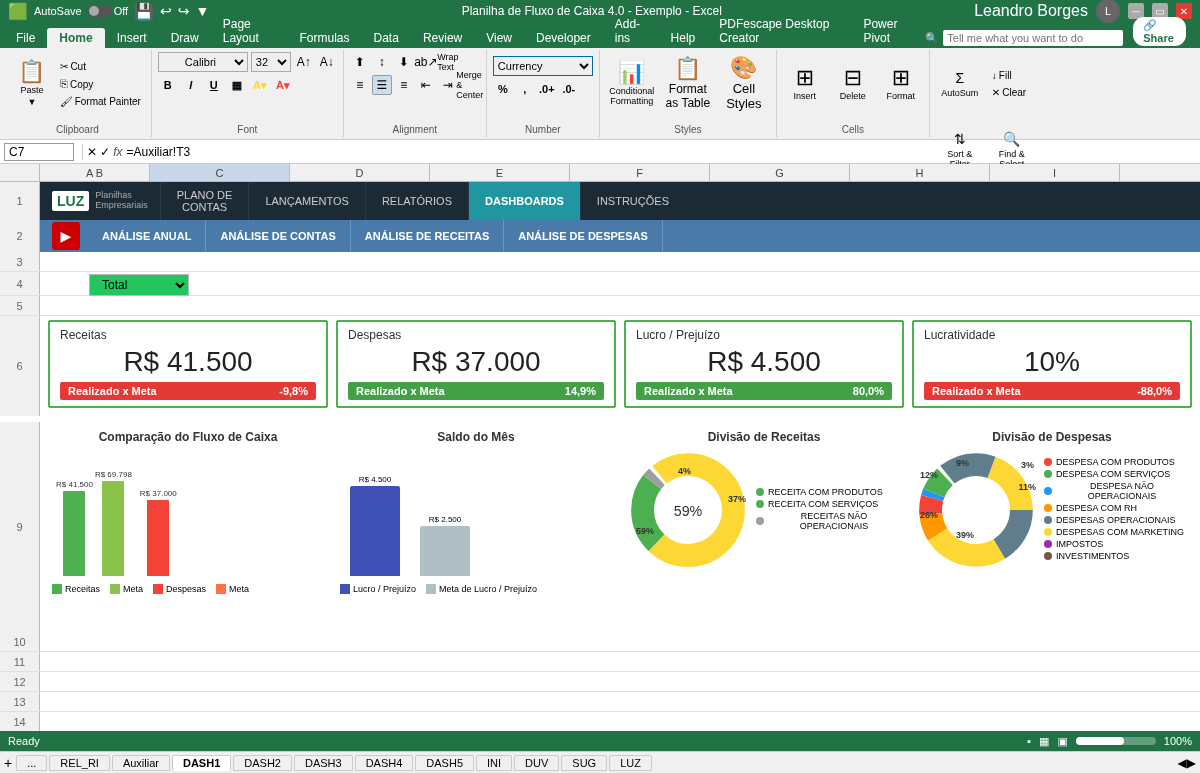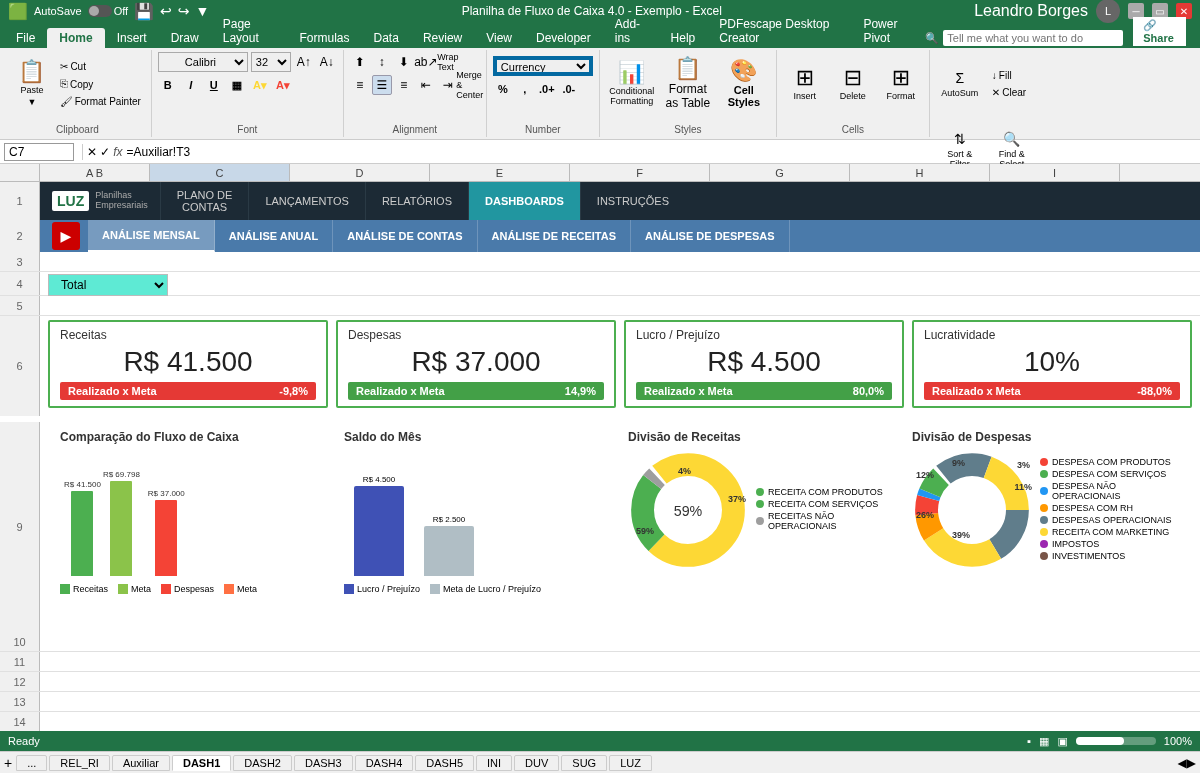--- a/index.html
+++ b/index.html
@@ -178,23 +178,24 @@
       align-items: center;
       cursor: pointer;
       border-right: 1px solid rgba(255,255,255,0.2);
     }
     .sub-tab:first-of-type { border-left: 1px solid rgba(255,255,255,0.2); }
     .sub-tab.active { background: rgba(255,255,255,0.25); border-bottom: 2px solid white; }
     .filter-select {
       border: 1px solid #bbb;
       padding: 2px 8px;
       font-size: 12px;
-      width: 120px;
-      background: #5eead4;
+      width: 100px;
+      background: #22c55e;
       cursor: pointer;
+      margin-left: 41px;
     }
 
     .cards-row { display: flex; gap: 8px; margin-bottom: 10px; }
     .card {
       flex: 1;
       border: 2px solid #4caf50;
       border-radius: 2px;
       padding: 6px 10px;
       background: white;
     }
@@ -271,21 +272,21 @@
       border: 1px solid transparent;
       cursor: pointer;
       display: flex;
       align-items: center;
       gap: 2px;
       border-radius: 2px;
     }
 
     .font-select { width: 90px; font-size: 11px; border: 1px solid #aaa; height: 20px; padding-left: 22px; }
     .font-size-select { width: 40px; font-size: 11px; border: 1px solid #aaa; height: 20px; }
-    .num-format-select { width: 100px; font-size: 11px; border: 4px solid #0369a1; height: 20px; }
+    .num-format-select { width: 100px; font-size: 11px; border: 1px solid #0369a1; height: 20px; }
 
     .align-btn { width: 20px; height: 20px; display: flex; align-items: center; justify-content: center; font-size: 12px; cursor: pointer; border: 1px solid transparent; border-radius: 2px; }
     .align-btn.active { background: #cde; border-color: #99a; }
 
     .format-btn { width: 20px; height: 20px; font-size: 11px; font-weight: bold; display: flex; align-items: center; justify-content: center; cursor: pointer; border: 1px solid transparent; border-radius: 2px; }
 
     .ribbon-big-btn {
       display: flex;
       flex-direction: column;
       align-items: center;
@@ -349,21 +350,21 @@
   <div class="ribbon-tab">Add-ins</div>
   <div class="ribbon-tab">Help</div>
   <div class="ribbon-tab">PDFescape Desktop Creator</div>
   <div class="ribbon-tab">Power Pivot</div>
   <div style="flex:1;"></div>
   <div style="display:flex;align-items:center;gap:4px;margin-bottom:2px;">
     <span style="font-size:11px;color:white;">🔍</span>
     <input type="text" placeholder="Tell me what you want to do" style="width: 180px; font-size: 11px; border: none; border-radius: 2px; padding: 2px 4px;">
   </div>
   <div style="padding:0 10px;margin-bottom:2px;">
-    <div style="background:#fff;color:#217346;font-size:11px;font-weight:bold;padding:2px 10px;border-radius:0;cursor:pointer;">🔗 Share</div>
+    <div style="background:#fff;color:#217346;font-size:11px;font-weight:bold;padding:2px 10px;border-radius:11px;cursor:pointer;">🔗 Share</div>
   </div>
 </div>
 
 <div class="ribbon">
 
   <div class="ribbon-group">
     <div class="ribbon-row">
       <div class="ribbon-big-btn">
         <span class="big-icon">📋</span>
         <span>Paste</span>
@@ -446,21 +447,21 @@
       <div class="ribbon-big-btn" style="width:52px;">
         <span class="big-icon">📊</span>
         <span style="font-size:9px;text-align:center;">Conditional Formatting</span>
       </div>
       <div class="ribbon-big-btn" style="width:52px;">
         <span class="big-icon">📋</span>
         <span style="font-size:12px;text-align:center;">Format as Table</span>
       </div>
       <div class="ribbon-big-btn" style="width:52px;">
         <span class="big-icon">🎨</span>
-        <span style="font-size:11px;text-align:center;font-weight:bold;">Cell Styles</span>
+        <span style="font-size:13px;text-align:center;">Cell Styles</span>
       </div>
     </div>
     <div class="ribbon-group-label">Styles</div>
   </div>
 
   <div class="ribbon-group">
     <div class="ribbon-row" style="gap:4px;">
       <div class="ribbon-big-btn">
         <span class="big-icon">⊞</span>
         <span style="font-size:9px;">Insert</span>
@@ -549,21 +550,20 @@
         </div>
       </div>
     </div>
   </div>
 
   <div class="sheet-row" style="height:32px;border-bottom:none;">
     <div class="row-num" style="height:32px;">2</div>
     <div style="flex:1;overflow:hidden;">
       <div class="sub-tabs">
         <div class="play-btn">▶</div>
-        <div class="sub-tab active">ANÁLISE MENSAL</div>
         <div class="sub-tab">ANÁLISE ANUAL</div>
         <div class="sub-tab">ANÁLISE DE CONTAS</div>
         <div class="sub-tab">ANÁLISE DE RECEITAS</div>
         <div class="sub-tab">ANÁLISE DE DESPESAS</div>
       </div>
     </div>
   </div>
 
   <div class="sheet-row" style="height:20px;">
     <div class="row-num">3</div>
@@ -625,21 +625,21 @@
             <span>Realizado x Meta</span>
             <span>-88,0%</span>
           </div>
         </div>
       </div>
     </div>
   </div>
 
   <div class="sheet-row" style="height:auto;border-bottom:none;">
     <div class="row-num" style="height:210px;">9</div>
-    <div style="flex:1;padding:4px 16px;">
+    <div style="flex:1;padding:4px 8px;text-align:center;">
       <div class="charts-row">
 
         <div class="chart-card">
           <div class="chart-title">Comparação do Fluxo de Caixa</div>
           <div style="display:flex;flex-direction:column;">
             <div class="bar-chart">
 
               <div class="bar-group">
                 <div style="position:relative;display:flex;flex-direction:column;align-items:center;">
                   <div style="font-size:8px;color:#333;margin-bottom:2px;white-space:nowrap;">R$ 41.500</div>
@@ -776,21 +776,21 @@
               <div class="legend-item">
                 <div class="legend-dot" style="background:#ff9800;"></div>
                 <span>DESPESA COM RH</span>
               </div>
               <div class="legend-item">
                 <div class="legend-dot" style="background:#607d8b;"></div>
                 <span>DESPESAS OPERACIONAIS</span>
               </div>
               <div class="legend-item">
                 <div class="legend-dot" style="background:#fdd835;"></div>
-                <span>RECEITA COM MARKETING</span>
+                <span>DESPESAS COM MARKETING</span>
               </div>
               <div class="legend-item">
                 <div class="legend-dot" style="background:#9c27b0;"></div>
                 <span>IMPOSTOS</span>
               </div>
               <div class="legend-item">
                 <div class="legend-dot" style="background:#795548;"></div>
                 <span>INVESTIMENTOS</span>
               </div>
             </div>

